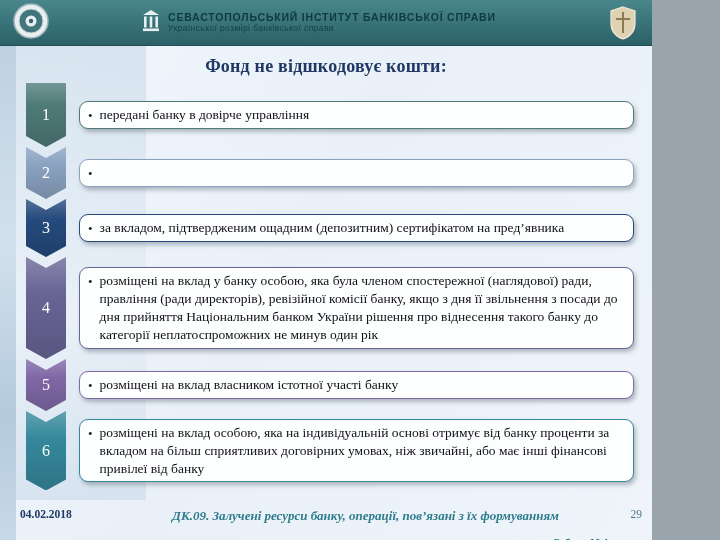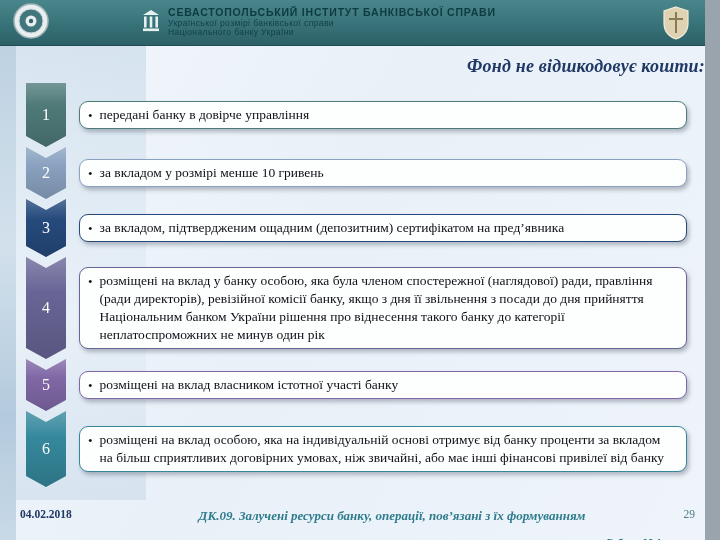--- a/index.html
+++ b/index.html
@@ -1,18 +1,18 @@
 <!DOCTYPE html>
 <html><head>
 <meta charset="utf-8">
 <style>
   html,body{margin:0;padding:0;}
   body{font-family:"Liberation Serif", serif; background:#9aa4ad;}
   .slide{
-    position:relative; width:705px; height:540px; overflow:hidden;
+    position:relative; width:652px; height:540px; overflow:hidden;
     background:linear-gradient(120deg,#f2f7fc 0%, #e9f0f8 45%, #eef4fa 100%);
     box-sizing:border-box;
   }
   
   .left-strip{
     position:absolute; left:0; top:46px; bottom:0; width:16px;
     background:linear-gradient(180deg,#b5cbdd 0%, #cddde9 40%, #a9c3d8 75%, #c2d5e4 100%);
     opacity:.85;
   }
   .watermark{
@@ -27,22 +27,22 @@
     border-bottom:1px solid #1f4d53;
   }
   .seal{flex:0 0 auto;}
   .header-text{display:flex; align-items:center; gap:8px; margin-left:92px;}
   .header-lines{display:flex; flex-direction:column; line-height:1.12;}
   .hl-1{font-family:"Liberation Sans",sans-serif; font-weight:bold; font-size:10.5px; letter-spacing:.8px; color:#0e3a42;}
   .hl-2,.hl-3{font-family:"Liberation Sans",sans-serif; font-size:8.5px; letter-spacing:.4px; color:#113f47;}
   .crest{position:absolute; right:14px; top:6px;}
   
   h1.title{
-    margin:10px 0 6px 0; text-align:right;
-    font-size:18px; font-weight:bold; color:#1f3864; letter-spacing:.2px;font-style:italic;
+    margin:10px 0 6px 0; text-align:center;
+    font-size:18px; font-weight:bold; color:#1f3864; letter-spacing:.2px;
   }
   
   .list{position:relative; padding:0 18px 0 26px; z-index:2;}
   .row{display:flex; align-items:stretch;}
   .chev{position:relative; flex:0 0 40px; width:40px;}
   .chev-shape{
     position:absolute; inset:0;
     background-color:var(--c,#4e7a78);
     background-image:linear-gradient(180deg, rgba(255,255,255,.22), rgba(255,255,255,0) 35%, rgba(0,0,0,.15));
     clip-path:polygon(0 0, 50% 11px, 100% 0, 100% calc(100% - 11px), 50% 100%, 0 calc(100% - 11px));
@@ -98,21 +98,20 @@
           <polygon points="9,1 17,6 1,6" fill="#e7f0f0"></polygon>
           <rect x="2" y="7.5" width="2.6" height="11" fill="#e7f0f0"></rect>
           <rect x="7.7" y="7.5" width="2.6" height="11" fill="#e7f0f0"></rect>
           <rect x="13.4" y="7.5" width="2.6" height="11" fill="#e7f0f0"></rect>
           <rect x="1" y="19.5" width="16" height="2.6" fill="#e7f0f0"></rect>
         </svg>
       </span>
       <div class="header-lines">
         <span class="hl-1">СЕВАСТОПОЛЬСЬКИЙ ІНСТИТУТ БАНКІВСЬКОЇ СПРАВИ</span>
         <span class="hl-2">Української розмірі банківської справи</span>
-        <span class="hl-3">Національного банку України</span>
       </div>
     </div>
     <span class="crest">
       <svg width="30" height="34" viewBox="0 0 30 34">
         <path d="M15 1 L27 5 L27 17 C27 26 21 31 15 33 C9 31 3 26 3 17 L3 5 Z" fill="#ded2b2" stroke="#f2ead6" stroke-width="1.2"></path>
         <path d="M15 6 L15 27 M8 13 L22 13" stroke="#8a7a52" stroke-width="2" fill="none"></path>
       </svg>
     </span>
   </header>
 
@@ -133,21 +132,20 @@
     </div>
 
     <div class="row r2" style="--c: #8aa2c0;">
       <div class="chev">
         <div class="chev-shape">
           <span class="chev-num">2</span>
         </div>
       </div>
       <div class="box">
         <span class="bullet">•</span>
-        <span>за вкладом у розмірі менше 10 гривень</span>
       </div>
     </div>
 
     <div class="row r3" style="--c: #254a7c;">
       <div class="chev">
         <div class="chev-shape">
           <span class="chev-num">3</span>
         </div>
       </div>
       <div class="box">

